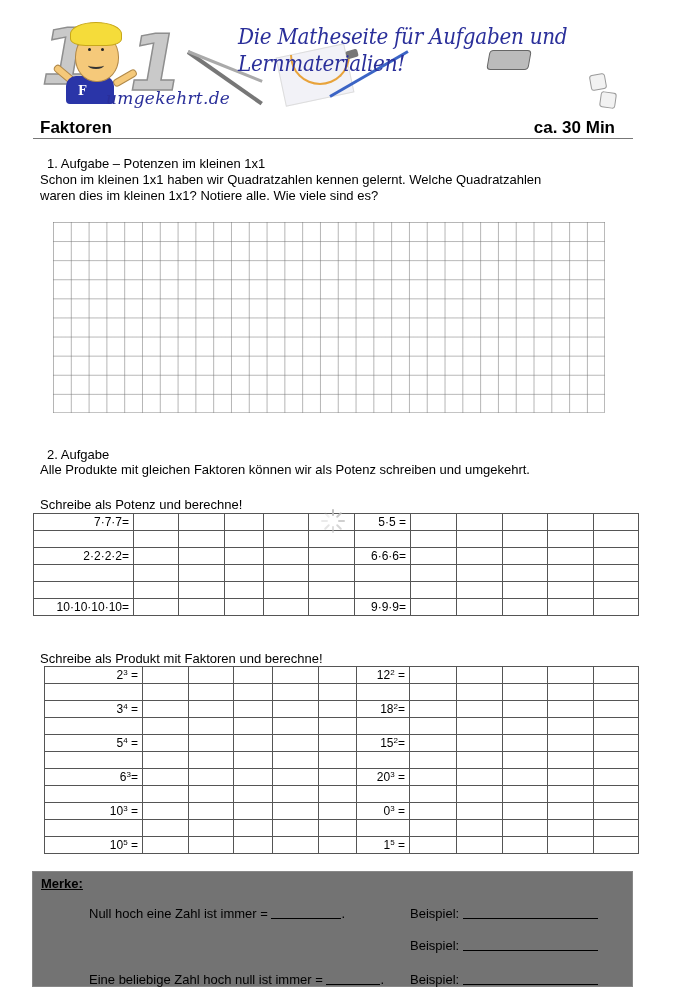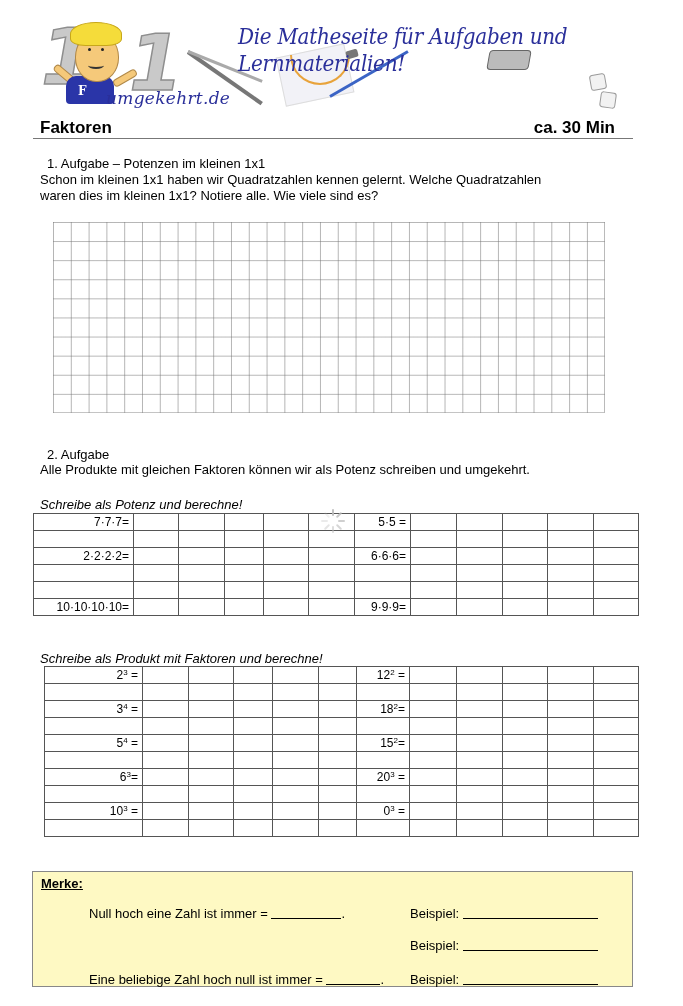--- a/index.html
+++ b/index.html
@@ -39,31 +39,31 @@
   
   .grid { position: absolute; left: 53px; top: 222px; width: 552px; height: 191px;
     background-image:
       linear-gradient(to right, rgba(120,120,120,0.55) 1px, transparent 1px),
       linear-gradient(to bottom, rgba(120,120,120,0.55) 1px, transparent 1px);
     background-size: 17.8px 19.1px;
     border-right: 1px solid rgba(140,140,140,0.5);
     border-bottom: 1px solid rgba(140,140,140,0.5);
   }
 
-  .sub-heading { position: absolute; left: 40px; font-size: 13px; font-style: italic; }
+  .sub-heading { position: absolute; left: 40px; font-size: 13px; }
 
   table.work { position: absolute; border-collapse: collapse; table-layout: fixed; font-size: 12px; }
   table.work td { border: 1px solid #555; height: 17px; padding: 0 4px 0 0; text-align: right; white-space: nowrap; line-height: 15px; }
   table.work td.light { border-left-color: #aaa; }
   sup { font-size: 8px; line-height: 0; vertical-align: 4px; }
 
   .spinner { position: absolute; left: 320px; top: 508px; width: 26px; height: 26px; }
   .spinner span { position: absolute; left: 12px; top: 1px; width: 2px; height: 7px; background: #bbb; border-radius: 1px; transform-origin: 1px 12px; }
 
-  .merke { position: absolute; left: 32px; top: 871px; width: 601px; height: 116px; background: #fef9c3; border: 1px solid #888; }
+  .merke { position: absolute; left: 32px; top: 871px; width: 601px; height: 116px; background: #737373; border: 1px solid #888; }
   .merke-title { position: absolute; left: 8px; top: 4px; font-size: 13px; font-weight: bold; text-decoration: underline; }
   .merke-line { position: absolute; left: 8px; font-size: 13px; margin-left: 48px; }
   .merke-ex { position: absolute; left: 377px; font-size: 13px; }
   .blank { display: inline-block; border-bottom: 1px solid #000; height: 12px; vertical-align: -1px; }
 </style>
 </head>
 <body>
 
 <div class="banner">
   <div class="logo-one left">1</div>
@@ -368,20 +368,34 @@
         <td></td>
         <td></td>
         <td></td>
         <td><span></span><sup></sup><span style="white-space: pre;"></span></td>
         <td></td>
         <td></td>
         <td></td>
         <td></td>
         <td></td>
       </tr>
+      <tr>
+        <td><span>10</span><sup>5</sup><span style="white-space: pre;"> =</span></td>
+        <td class="light"></td>
+        <td></td>
+        <td></td>
+        <td></td>
+        <td></td>
+        <td><span>1</span><sup>5</sup><span style="white-space: pre;"> =</span></td>
+        <td></td>
+        <td></td>
+        <td></td>
+        <td></td>
+        <td></td>
+      </tr>
     </tbody>
 </table>
 
 <div class="merke">
   <div class="merke-title">Merke:</div>
 
   <div class="merke-line" style="top:34px;">
     <span>Null hoch eine Zahl ist immer = </span><span class="blank" style="width:70px"></span><span>.</span>
   </div>
   <div class="merke-ex" style="top:34px;">

